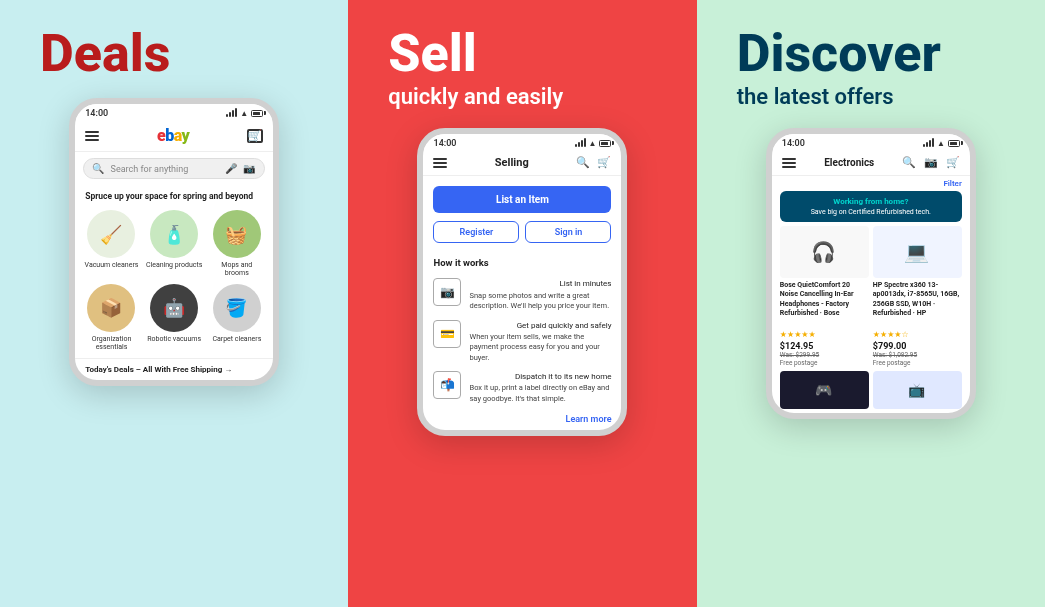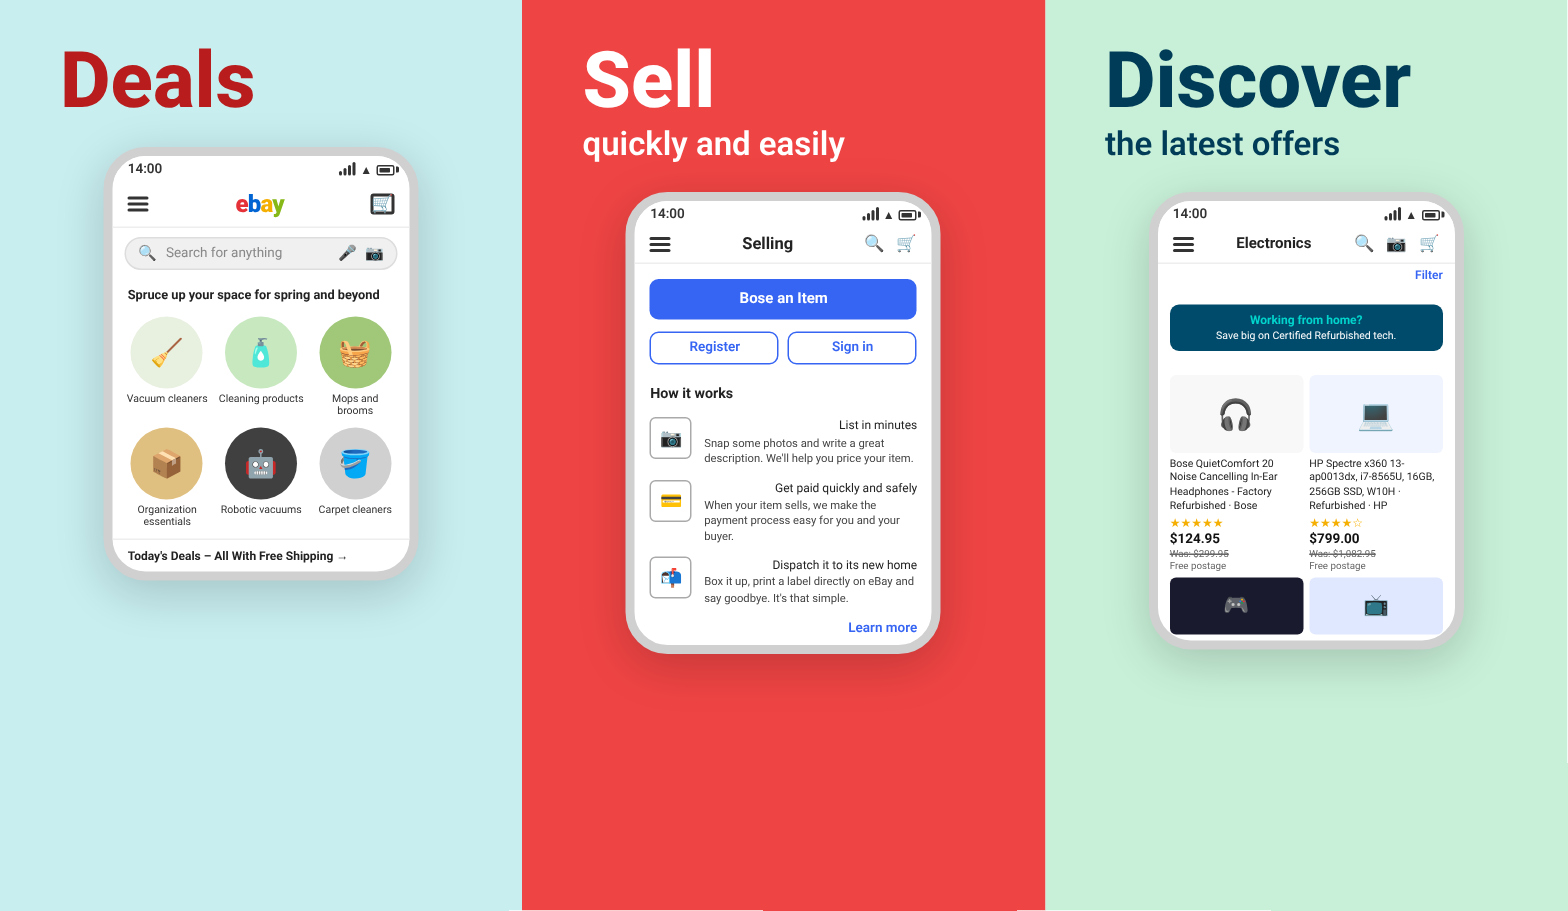--- a/index.html
+++ b/index.html
@@ -248,21 +248,21 @@
     .nav-bar-elec {
       display: flex;
       align-items: center;
       justify-content: space-between;
       padding: 6px 10px;
       border-bottom: 1px solid #eee;
     }
     .elec-title { font-size: 10px; font-weight: 700; color: #222; }
     .filter-link { padding: 3px 8px; font-size: 8px; color: #3665f3; font-weight: 600; text-align: right; }
     .promo-banner {
-      margin: 12px 8px;
+      margin: 0 8px;
       background: #004b6b;
       border-radius: 6px;
       padding: 6px 10px;
       text-align: center;
     }
     .promo-banner-title { color: #00d4cc; font-size: 8px; font-weight: 700; }
     .promo-banner-sub { color: #fff; font-size: 7px; margin-top: 2px; }
     .product-grid {
       display: grid;
       grid-template-columns: 1fr 1fr;
@@ -274,21 +274,21 @@
       width: 100%;
       height: 52px;
       background: #f0f0f0;
       border-radius: 4px;
       display: flex;
       align-items: center;
       justify-content: center;
       margin-bottom: 3px;
       font-size: 20px;
     }
-    .product-name { font-size: 7px; font-weight: 400; color: #222; line-height: 1.3; margin-bottom: 2px; }
+    .product-name { font-size: 7px; font-weight: 700; color: #222; line-height: 1.3; margin-bottom: 12px; }
     .product-price { font-size: 9px; font-weight: 700; color: #111; margin-top: 2px; }
     .product-was { font-size: 6.5px; color: #666; text-decoration: line-through; }
     .product-shipping { font-size: 6.5px; color: #666; }
     .stars { color: #f5af02; font-size: 8px; }
     .product-grid-2 {
       display: grid;
       grid-template-columns: 1fr 1fr;
       gap: 4px;
       padding: 0 8px 4px;
     }
@@ -414,21 +414,21 @@
           <span></span>
           <span></span>
       </div>
       <span class="selling-title">Selling</span>
       <div class="nav-icons">
         <span style="font-size:11px;">🔍</span>
         <span style="font-size:11px;">🛒</span>
       </div>
     </div>
 
-    <div class="list-btn">Bose an Item</div>
+    <div class="list-btn">List an Item</div>
 
     <div class="auth-btns">
       <div class="auth-btn">Register</div>
       <div class="auth-btn">Sign in</div>
     </div>
 
     <div class="how-title">How it works</div>
 
     <div id="how-items-container">
         <div class="how-item">

